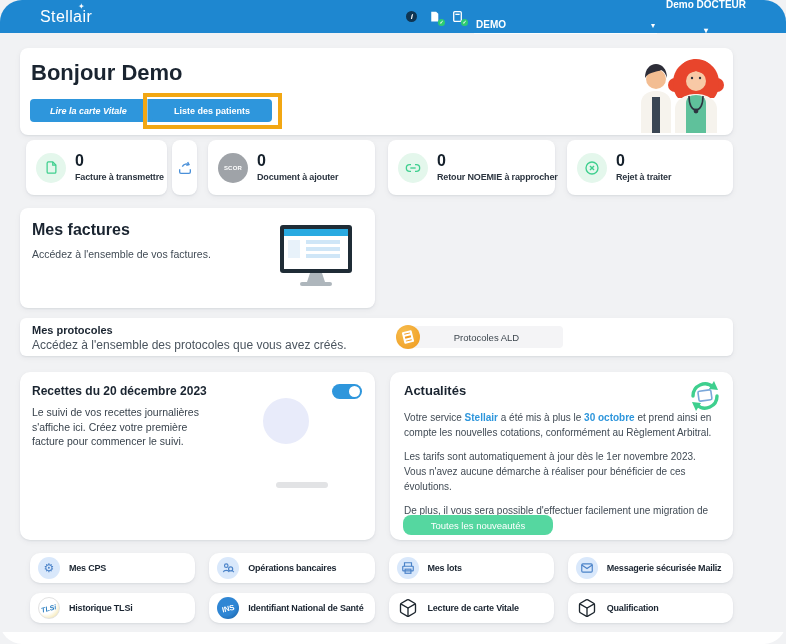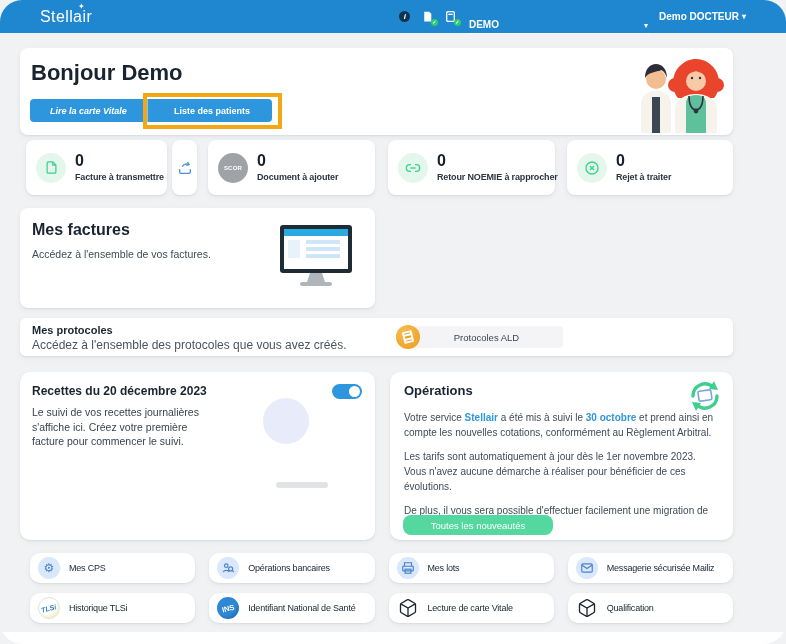--- a/index.html
+++ b/index.html
@@ -15,21 +15,21 @@
   .tb-right { margin-left:auto; margin-right:40px; display:flex; align-items:center; gap:9px; }
   .tb-icon { position:relative; width:14px; height:14px; display:flex; align-items:center; justify-content:center; }
   .tb-badge { position:absolute; right:-3px; bottom:-2px; width:7px; height:7px; border-radius:50%;
               background:#2ecc71; color:#fff; font-size:5px; line-height:7px; text-align:center; font-weight:700; }
   .info-dot { width:11px; height:11px; border-radius:50%; background:#0f3552; color:#fff;
               font-size:8px; font-weight:700; text-align:center; line-height:11px; font-style:italic; }
   .demo-select { width:183px; display:flex; align-items:flex-end; justify-content:space-between;
                  border-bottom:1px solid rgba(255,255,255,.8); padding:0 2px 3px 2px; cursor:pointer;margin-top:20px; }
   .demo-select .val { color:#fff; font-size:10px; font-weight:700; }
   .caret { color:#fff; font-size:8px; }
-  .user-menu { display:flex; align-items:center; gap:3px; color:#fff; font-size:10px; font-weight:700; cursor:pointer; }
+  .user-menu { display:flex; align-items:center; gap:16px; color:#fff; font-size:10px; font-weight:700; cursor:pointer;flex-direction:column; }
 
   
   .card { position:absolute; background:#fff; border-radius:8px;
           box-shadow:0 1px 2px rgba(20,30,50,.07), 0 2px 6px rgba(20,30,50,.05); }
 
   
   .hero { left:20px; top:48px; width:713px; height:87px; }
   .greeting { position:absolute; left:11px; top:12px; font-size:22px; font-weight:800; color:#1a2430; }
   .btn-blue { background:var(--primary-blue,#2e96dc); color:#fff; font-size:9px; font-weight:700;
               border:none; border-radius:4px; height:23px; cursor:pointer; font-family:inherit; }
@@ -107,21 +107,21 @@
               display:flex; align-items:center; justify-content:center; color:#4a82c8; font-size:12px; }
   .badge-tlsi { width:22px; height:22px; border-radius:50%; flex:0 0 22px; border:1px solid #e2e2e2;
                 background:radial-gradient(circle at 35% 30%, #ffffff 52%, #f1dd8e 98%);
                 display:flex; align-items:center; justify-content:center; }
   .badge-tlsi span { font-size:7px; font-weight:700; font-style:italic; color:#2d7fc1; transform:rotate(-14deg); }
   .badge-ins { width:22px; height:22px; border-radius:50%; flex:0 0 22px;
                background:radial-gradient(circle at 35% 30%, #2f86d4 55%, #135a9e);
                display:flex; align-items:center; justify-content:center; }
   .badge-ins span { font-size:7.5px; font-weight:700; color:#fff; transform:rotate(-14deg); }
   .q-cube { width:22px; flex:0 0 22px; display:flex; align-items:center; justify-content:center; }
-  .q-label { font-size:9px; font-weight:400; color:#1a2430; white-space:nowrap; letter-spacing:-.2px; }
+  .q-label { font-size:9px; font-weight:700; color:#1a2430; white-space:nowrap; letter-spacing:-.2px; }
 
   .footer-strip { position:absolute; left:0; top:632px; width:786px; height:12px; background:#fff; }
 </style>
 </head>
 <body>
 
 <div class="page">
 
   <header class="topbar">
     <div class="logo">
@@ -276,32 +276,32 @@
     <h3 class="rev-title">Recettes du 20 décembre 2023</h3>
     <div class="toggle">
         <span class="toggle-knob"></span>
       </div>
     <p class="rev-desc">Le suivi de vos recettes journalières s'affiche ici. Créez votre première facture pour commencer le suivi.</p>
     <div class="donut"></div>
     <div class="donut-bar"></div>
   </section>
 
   <section class="card news">
-    <h3 class="news-title">Opérations</h3>
+    <h3 class="news-title">Actualités</h3>
     <svg class="news-refresh" width="38" height="38" viewBox="0 0 38 38">
       <g stroke="#3ecf8e" stroke-width="3.4" fill="none" stroke-linecap="round">
         <path d="M31 19a12 12 0 0 1-20 9"></path>
         <path d="M7 19A12 12 0 0 1 27 10"></path>
       </g>
       <polygon points="28,4 32,13 23,12" fill="#3ecf8e"></polygon>
       <polygon points="10,34 6,25 15,26" fill="#3ecf8e"></polygon>
       <rect x="12.5" y="13.5" width="13" height="10" rx="1.5" fill="#ffffff" stroke="#7aa7d9" stroke-width="1.6" transform="rotate(-8 19 19)"></rect>
     </svg>
     <div class="news-body">
-      <p><span>Votre service </span><span class="blue bold">Stellair</span><span> a été mis à suivi le </span><span class="blue bold">30 octobre</span><span> et prend ainsi en compte les nouvelles cotations, conformément au Règlement Arbitral.</span></p>
+      <p><span>Votre service </span><span class="blue bold">Stellair</span><span> a été mis à plus le </span><span class="blue bold">30 octobre</span><span> et prend ainsi en compte les nouvelles cotations, conformément au Règlement Arbitral.</span></p>
       <p>Les tarifs sont automatiquement à jour dès le 1er novembre 2023. Vous n'avez aucune démarche à réaliser pour bénéficier de ces évolutions.</p>
       <p>De plus, il vous sera possible d'effectuer facilement une migration de vos favoris d'actes.</p>
     </div>
     <button class="news-pill">Toutes les nouveautés</button>
   </section>
 
   <section class="quick-grid">
 
     <div class="quick-card">
       <span class="q-circle">⚙</span>

